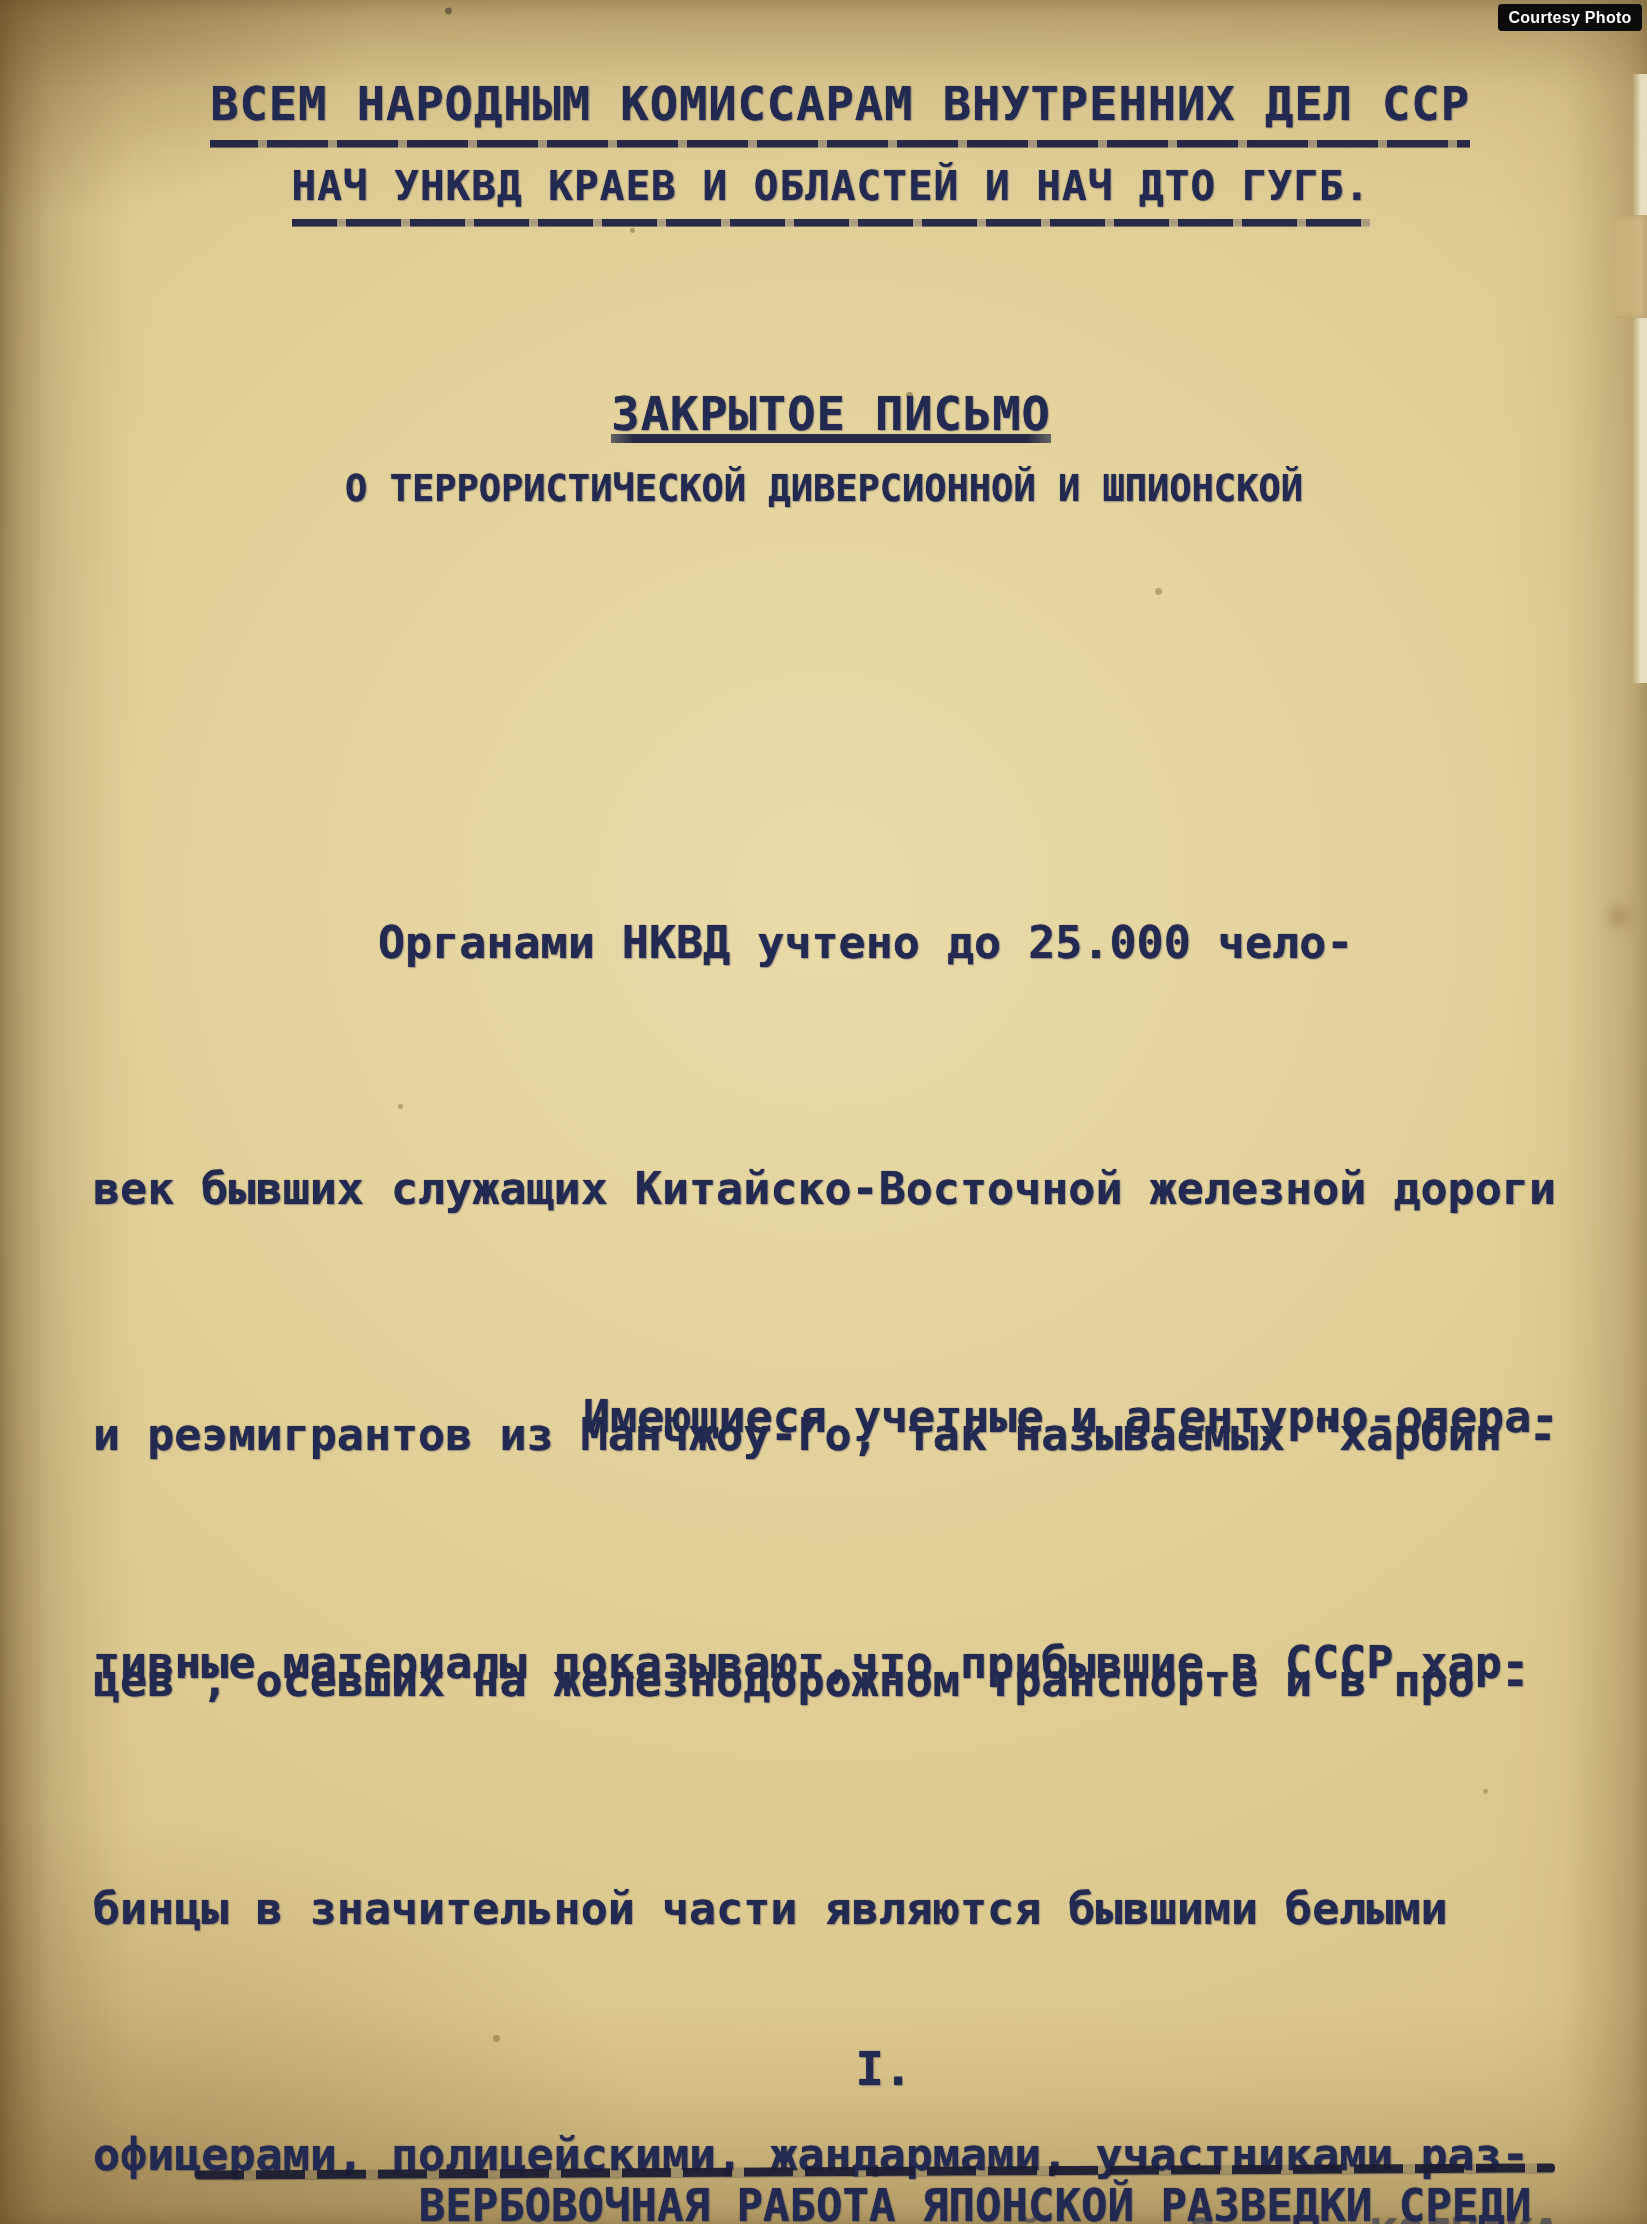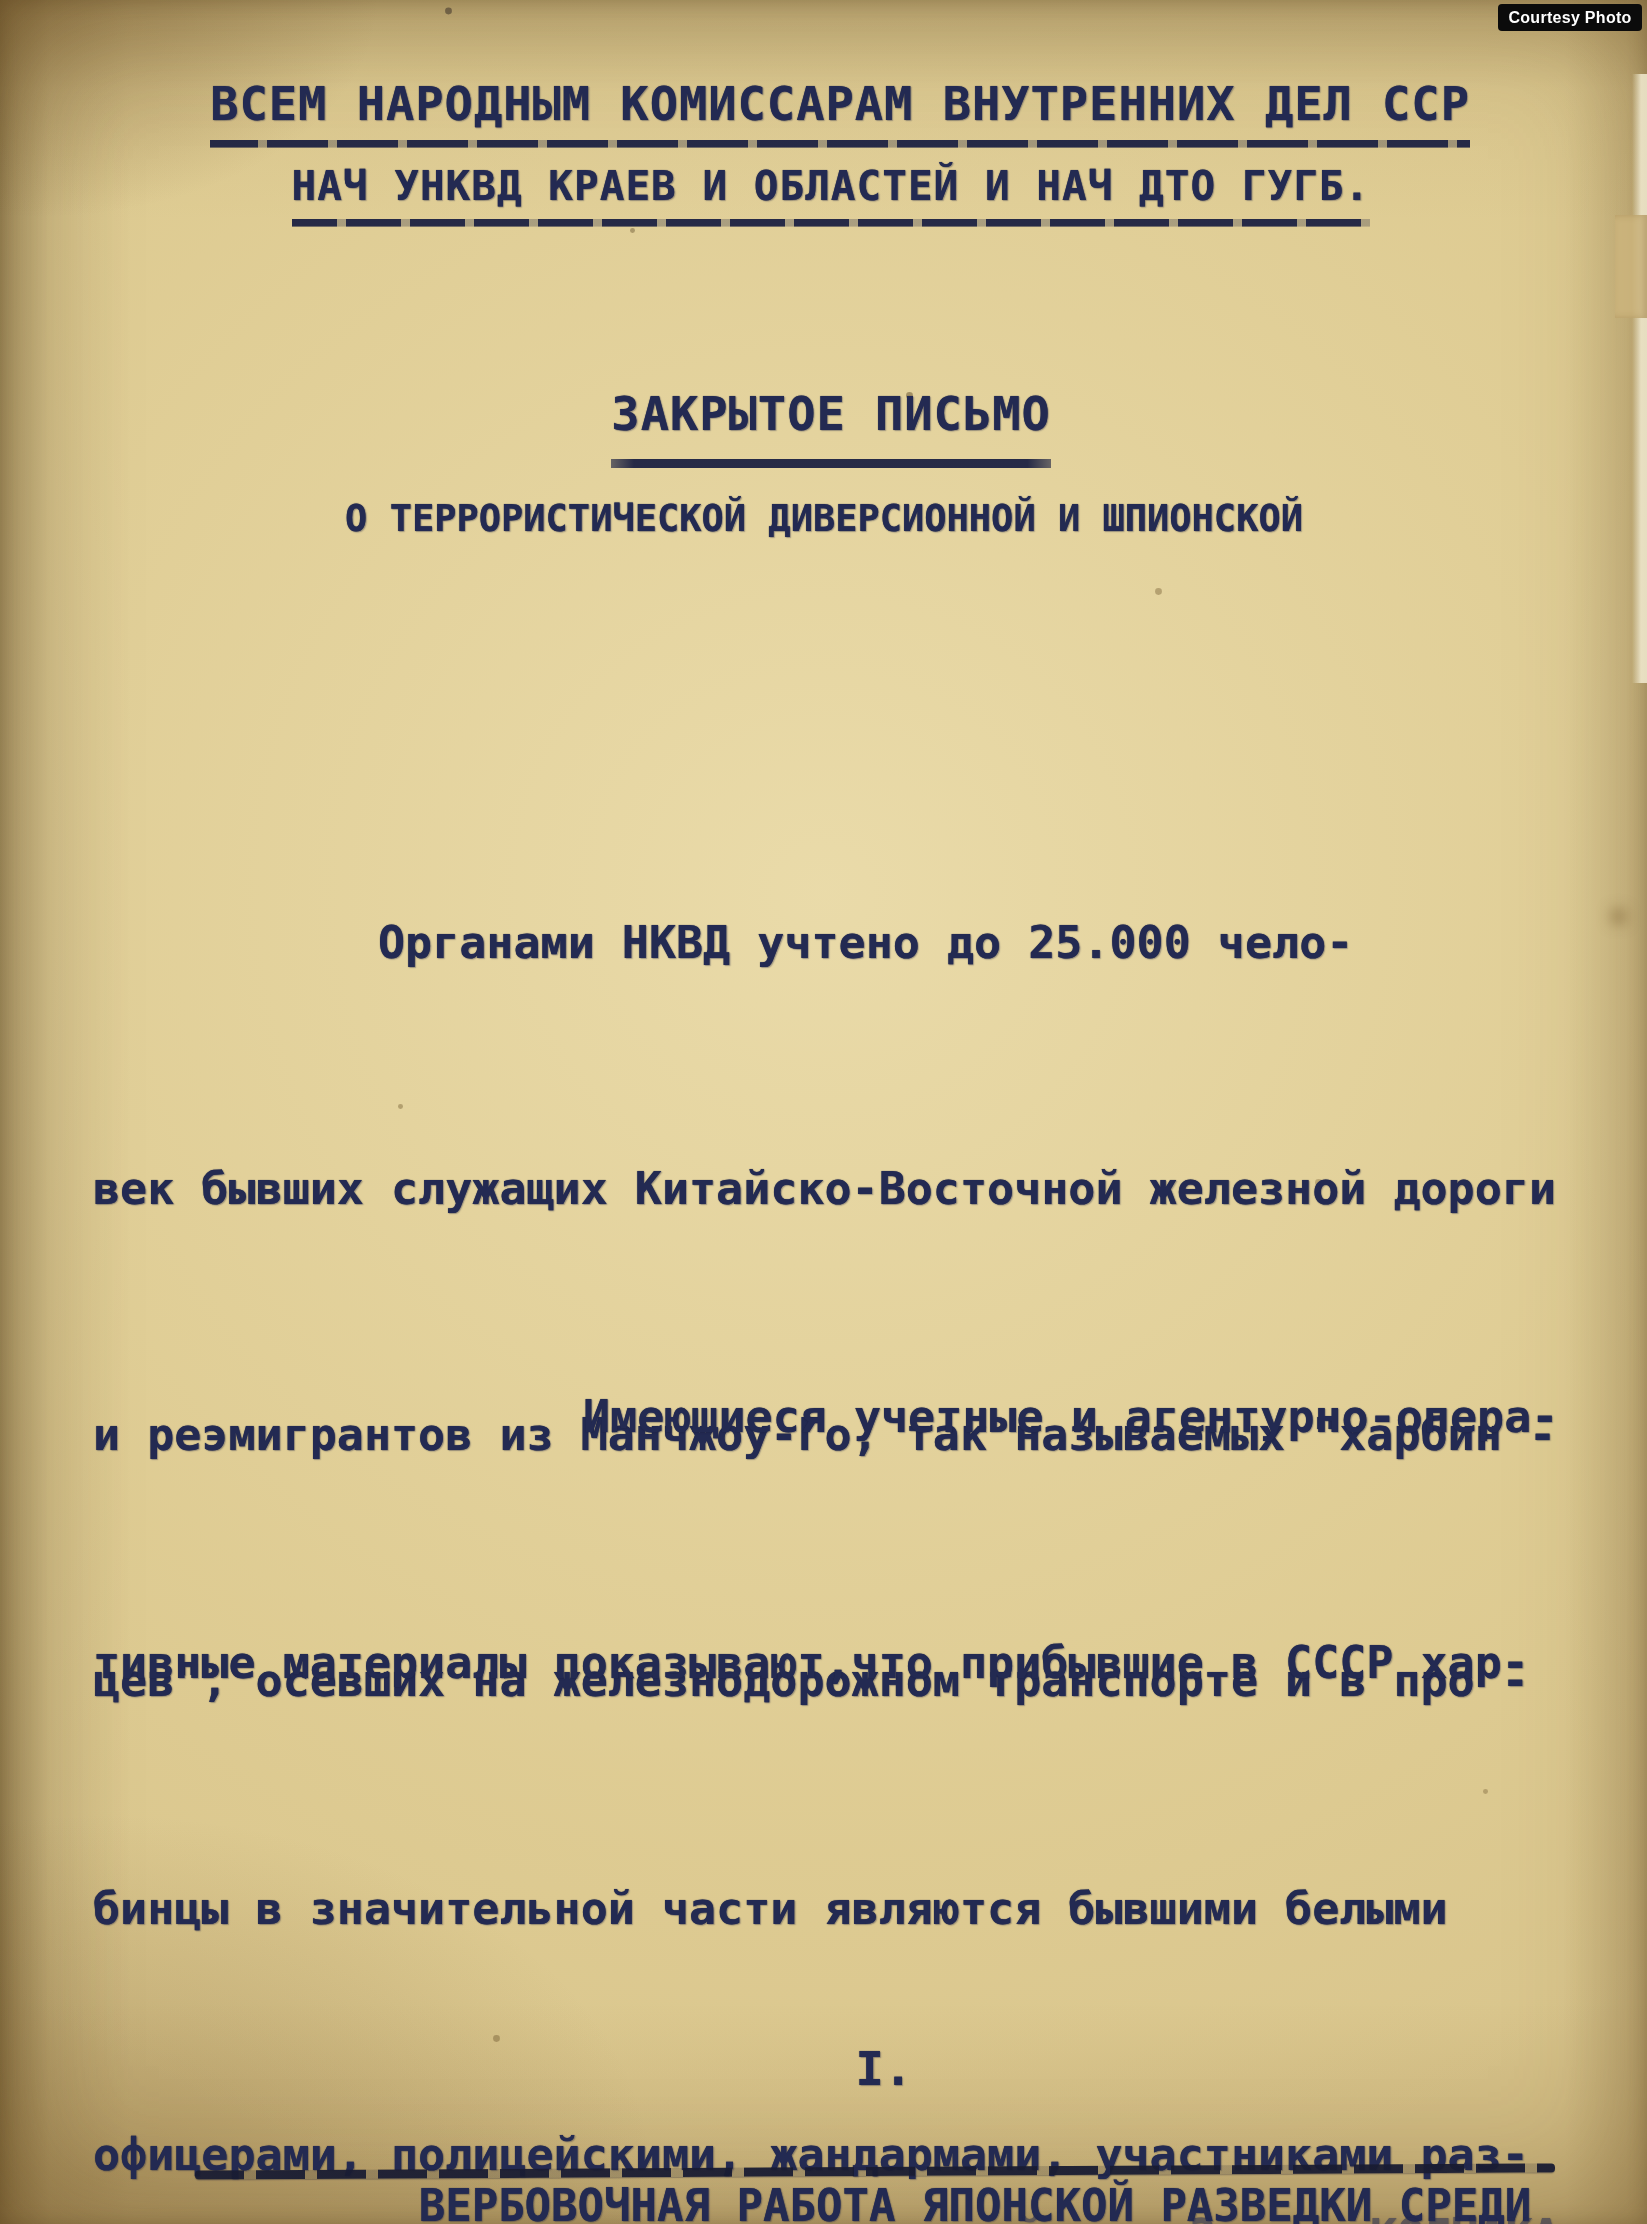--- a/index.html
+++ b/index.html
@@ -66,26 +66,26 @@
   }
   .hl1{top:21px; font-size:47px; letter-spacing:1px;}
   .hl1 .uband{transform:translateX(-42px);
     background-image:repeating-linear-gradient(90deg, rgba(28,33,66,.95) 0 61px, rgba(28,33,66,.30) 61px 70px);
     background-size:102% 7.6px;}
   .hl2{top:89px; font-size:41px; letter-spacing:1px;}
   .hl2 .uband{transform:translateX(-44px);
     background-image:repeating-linear-gradient(90deg, rgba(28,33,66,.95) 0 55px, rgba(28,33,66,.28) 55px 64px);
     background-size:102% 7.6px;margin-top:25px;}
   .title-row{top:331px; font-size:47px; letter-spacing:1px;}
-  .title-row .uband{transform:translateX(-51px); padding-bottom:27px;
+  .title-row .uband{transform:translateX(-51px); padding-bottom:2px;
     background-image:linear-gradient(90deg, rgba(28,33,66,.50), rgba(28,33,66,.95) 7%, rgba(28,33,66,.95) 93%, rgba(28,33,66,.50));
     background-size:104% 9.5px;text-align:right;}
   .sub1{top:424px; font-size:37px;}
   .sub2{top:468px; font-size:37px;}
-  .sub1 span,.sub2 span{display:inline-block; transform:translateX(-44px);margin-top:30px;}
+  .sub1 span,.sub2 span{display:inline-block; transform:translateX(-44px);}
   
   .para{position:absolute; left:93px; width:1503px; font-size:45px; line-height:82px; white-space:pre;}
   .p1{top:738px;}
   .p2{top:1212px;}
   .ind1{text-indent:285px;}
   .ind2{text-indent:490px;}
   
   .sec-num{top:1986px; font-size:47px;}
   .sec-num span{display:inline-block; transform:translateX(3.8px);}
   .sec-head{top:2073px; font-size:44px; line-height:53px;}

